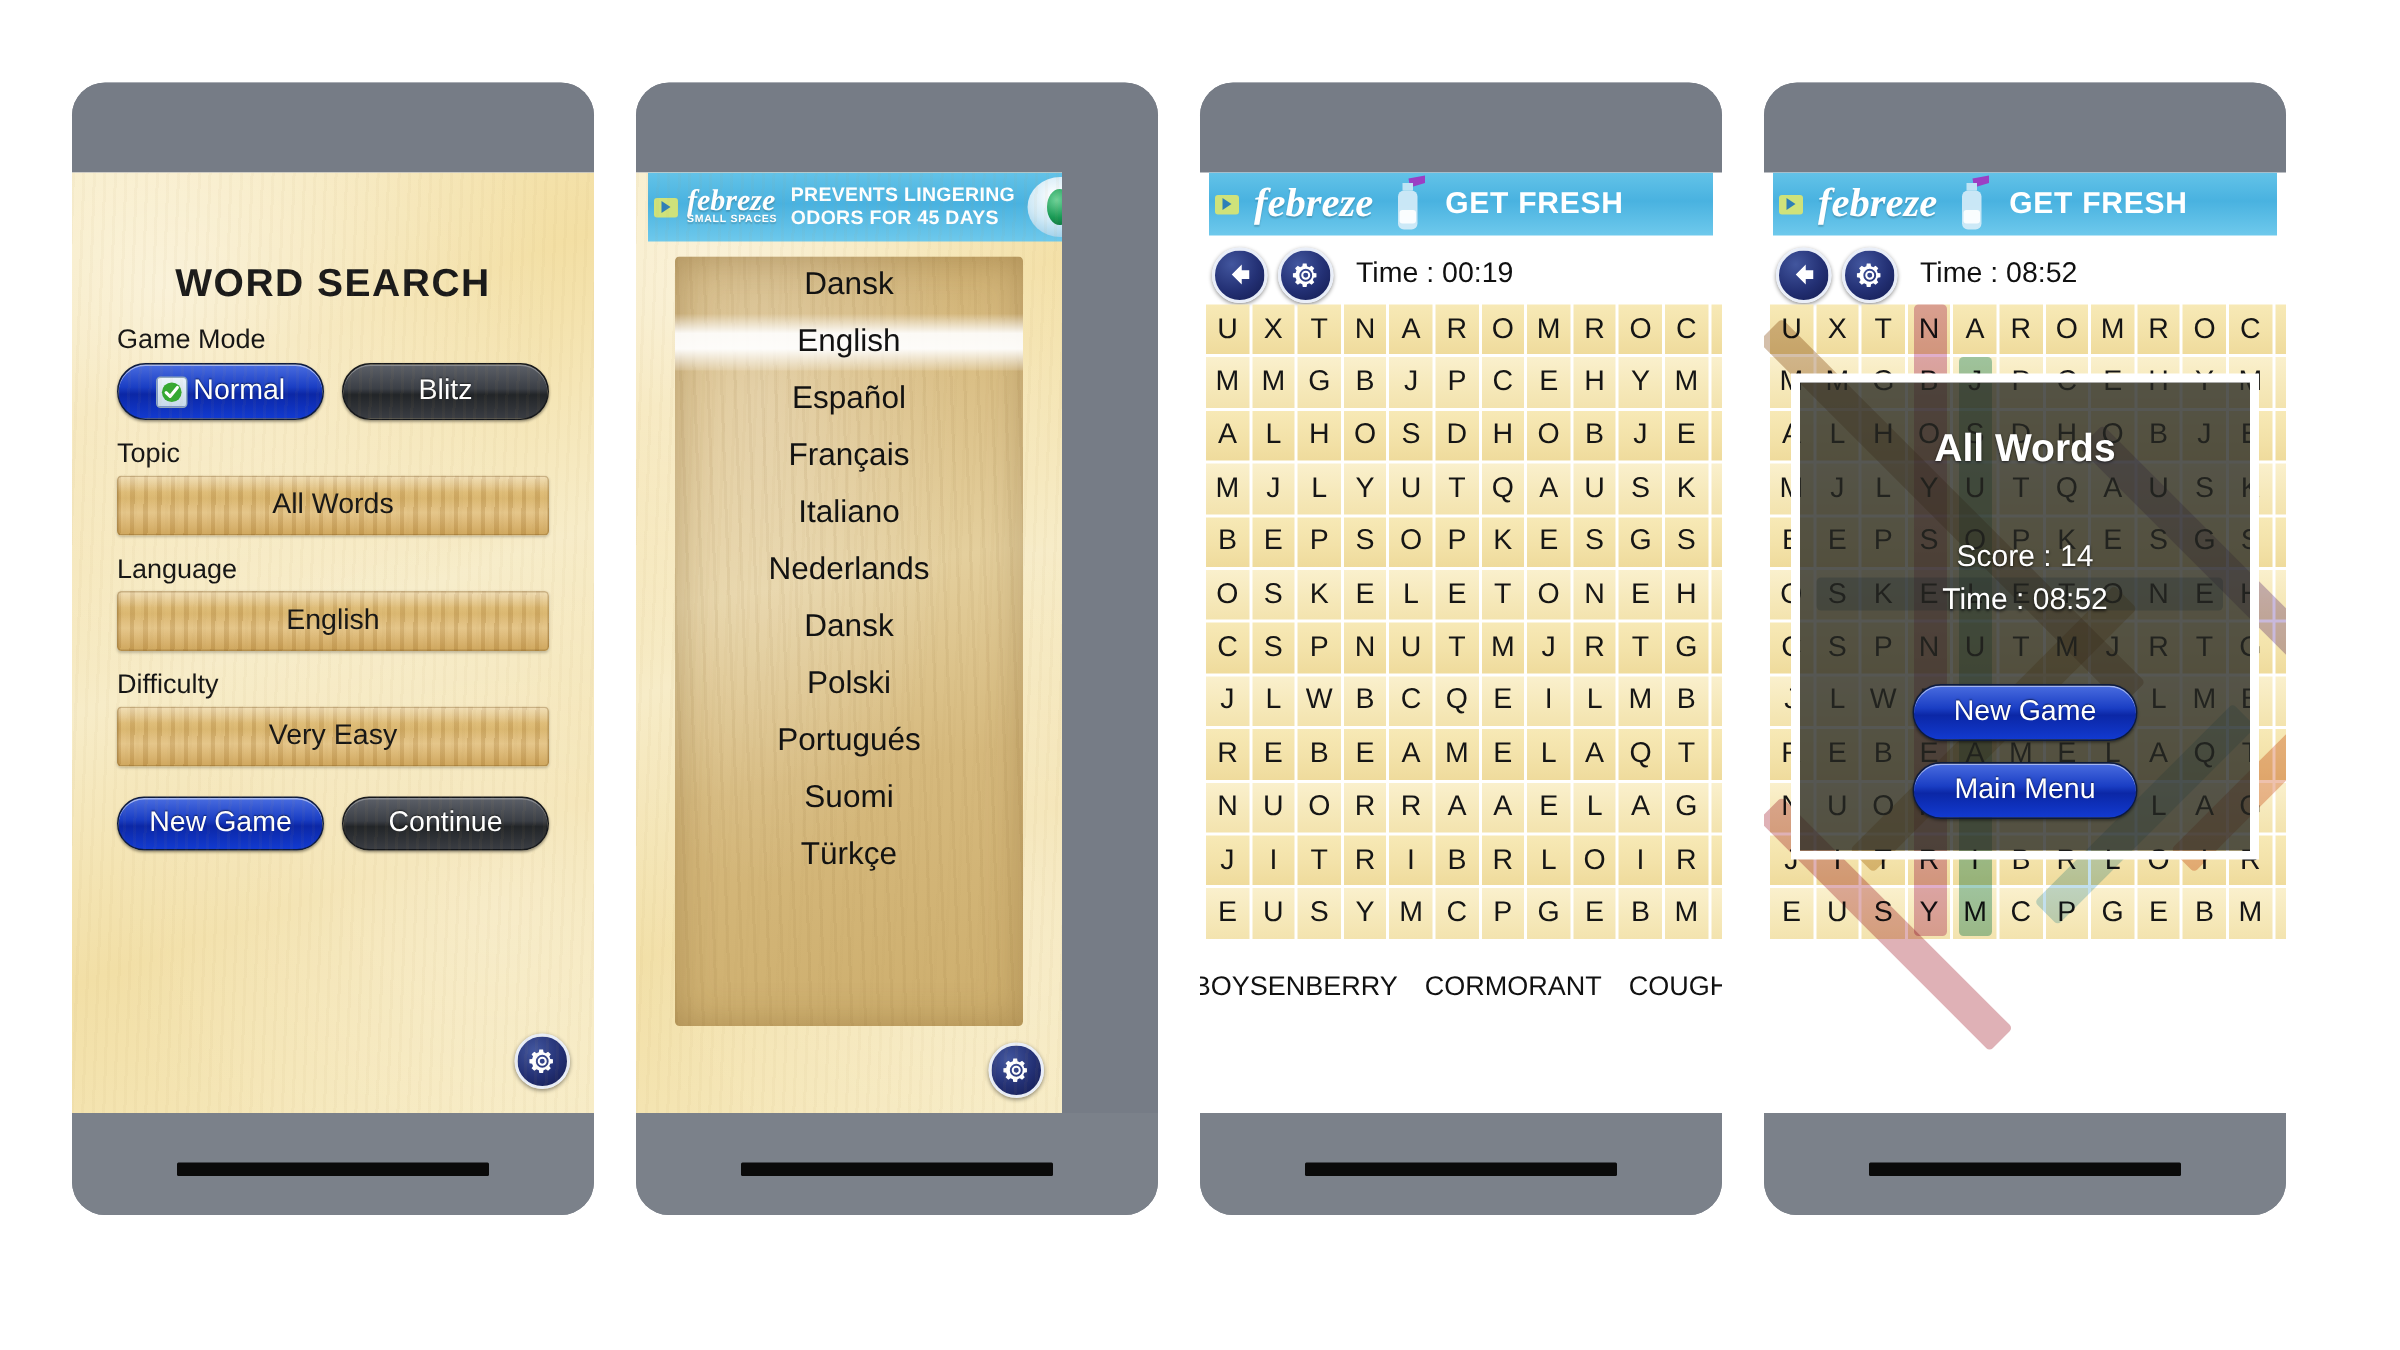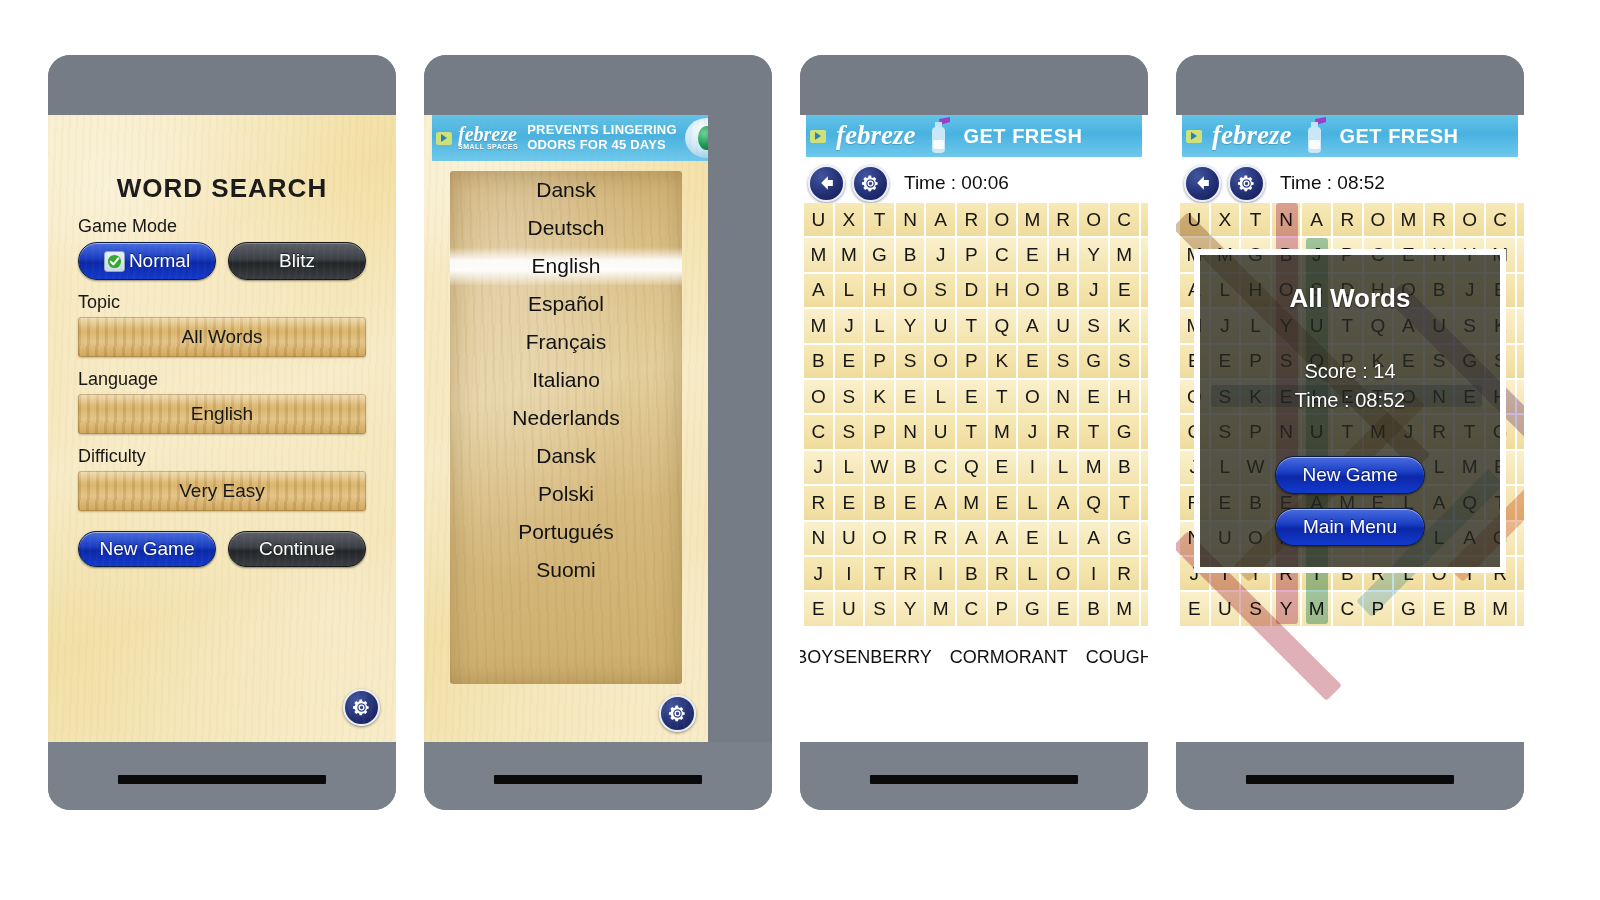--- a/index.html
+++ b/index.html
@@ -214,30 +214,30 @@
             <div>ODORS FOR 45 DAYS</div>
           </div>
           <div class="adcap" style="margin-left:8px;">
               <i></i>
             </div>
         </div>
 
         <div class="langpanel">
           <div class="langlist">
               <div class="langitem">Dansk</div>
-              <div class="langitem">Deutsch</div>
               <div class="langitem sel">English</div>
               <div class="langitem">Español</div>
               <div class="langitem">Français</div>
               <div class="langitem">Italiano</div>
               <div class="langitem">Nederlands</div>
               <div class="langitem">Dansk</div>
               <div class="langitem">Polski</div>
               <div class="langitem">Portugués</div>
               <div class="langitem">Suomi</div>
+              <div class="langitem">Türkçe</div>
             </div>
         </div>
 
         <div class="gear-fab" style="right:12px;bottom:10px;">
           <div class="gearcircle">
             <svg width="19" height="19" viewBox="0 0 24 24">
               <path fill="#ffffff" d="M12 8.2a3.8 3.8 0 1 0 0 7.6 3.8 3.8 0 0 0 0-7.6zm0 5.9a2.1 2.1 0 1 1 0-4.2 2.1 2.1 0 0 1 0 4.2z"></path>
               <path fill="#ffffff" d="M21 13.6v-3.2l-2.3-.4a6.9 6.9 0 0 0-.8-1.9l1.3-1.9-2.3-2.3-1.9 1.3a6.9 6.9 0 0 0-1.9-.8L12.7 2h-3.2l-.4 2.4a6.9 6.9 0 0 0-1.9.8L5.3 3.9 3 6.2l1.3 1.9a6.9 6.9 0 0 0-.8 1.9L1.2 10.4v3.2l2.3.4c.2.7.4 1.3.8 1.9l-1.3 1.9 2.3 2.3 1.9-1.3c.6.3 1.2.6 1.9.8l.4 2.3h3.2l.4-2.3c.7-.2 1.3-.4 1.9-.8l1.9 1.3 2.3-2.3-1.3-1.9c.3-.6.6-1.2.8-1.9l2.3-.4zM12 17.4a5.4 5.4 0 1 1 0-10.8 5.4 5.4 0 0 1 0 10.8z"></path>
             </svg>
           </div>
@@ -277,21 +277,21 @@
           <svg width="20" height="20" viewBox="0 0 24 24">
             <path fill="#ffffff" d="M13 4 L5 12 L13 20 L13 15.5 L19 15.5 L19 8.5 L13 8.5 Z"></path>
           </svg>
         </div>
         <div class="gearcircle">
           <svg width="19" height="19" viewBox="0 0 24 24">
             <path fill="#ffffff" d="M12 8.2a3.8 3.8 0 1 0 0 7.6 3.8 3.8 0 0 0 0-7.6zm0 5.9a2.1 2.1 0 1 1 0-4.2 2.1 2.1 0 0 1 0 4.2z"></path>
             <path fill="#ffffff" d="M21 13.6v-3.2l-2.3-.4a6.9 6.9 0 0 0-.8-1.9l1.3-1.9-2.3-2.3-1.9 1.3a6.9 6.9 0 0 0-1.9-.8L12.7 2h-3.2l-.4 2.4a6.9 6.9 0 0 0-1.9.8L5.3 3.9 3 6.2l1.3 1.9a6.9 6.9 0 0 0-.8 1.9L1.2 10.4v3.2l2.3.4c.2.7.4 1.3.8 1.9l-1.3 1.9 2.3 2.3 1.9-1.3c.6.3 1.2.6 1.9.8l.4 2.3h3.2l.4-2.3c.7-.2 1.3-.4 1.9-.8l1.9 1.3 2.3-2.3-1.3-1.9c.3-.6.6-1.2.8-1.9l2.3-.4zM12 17.4a5.4 5.4 0 1 1 0-10.8 5.4 5.4 0 0 1 0 10.8z"></path>
           </svg>
         </div>
-        <div class="timetxt">Time : 00:06</div>
+        <div class="timetxt">Time : 00:19</div>
       </div>
 
       <div class="gridwrap" style="left:4px;top:88px;">
         <div class="grid" id="grid3" style="grid-template-columns: repeat(12, 28.6px);">
             <div class="cell" style="width: 28.6px; height: 33.4px;">U</div>
             <div class="cell" style="width: 28.6px; height: 33.4px;">X</div>
             <div class="cell" style="width: 28.6px; height: 33.4px;">T</div>
             <div class="cell" style="width: 28.6px; height: 33.4px;">N</div>
             <div class="cell" style="width: 28.6px; height: 33.4px;">A</div>
             <div class="cell" style="width: 28.6px; height: 33.4px;">R</div>

